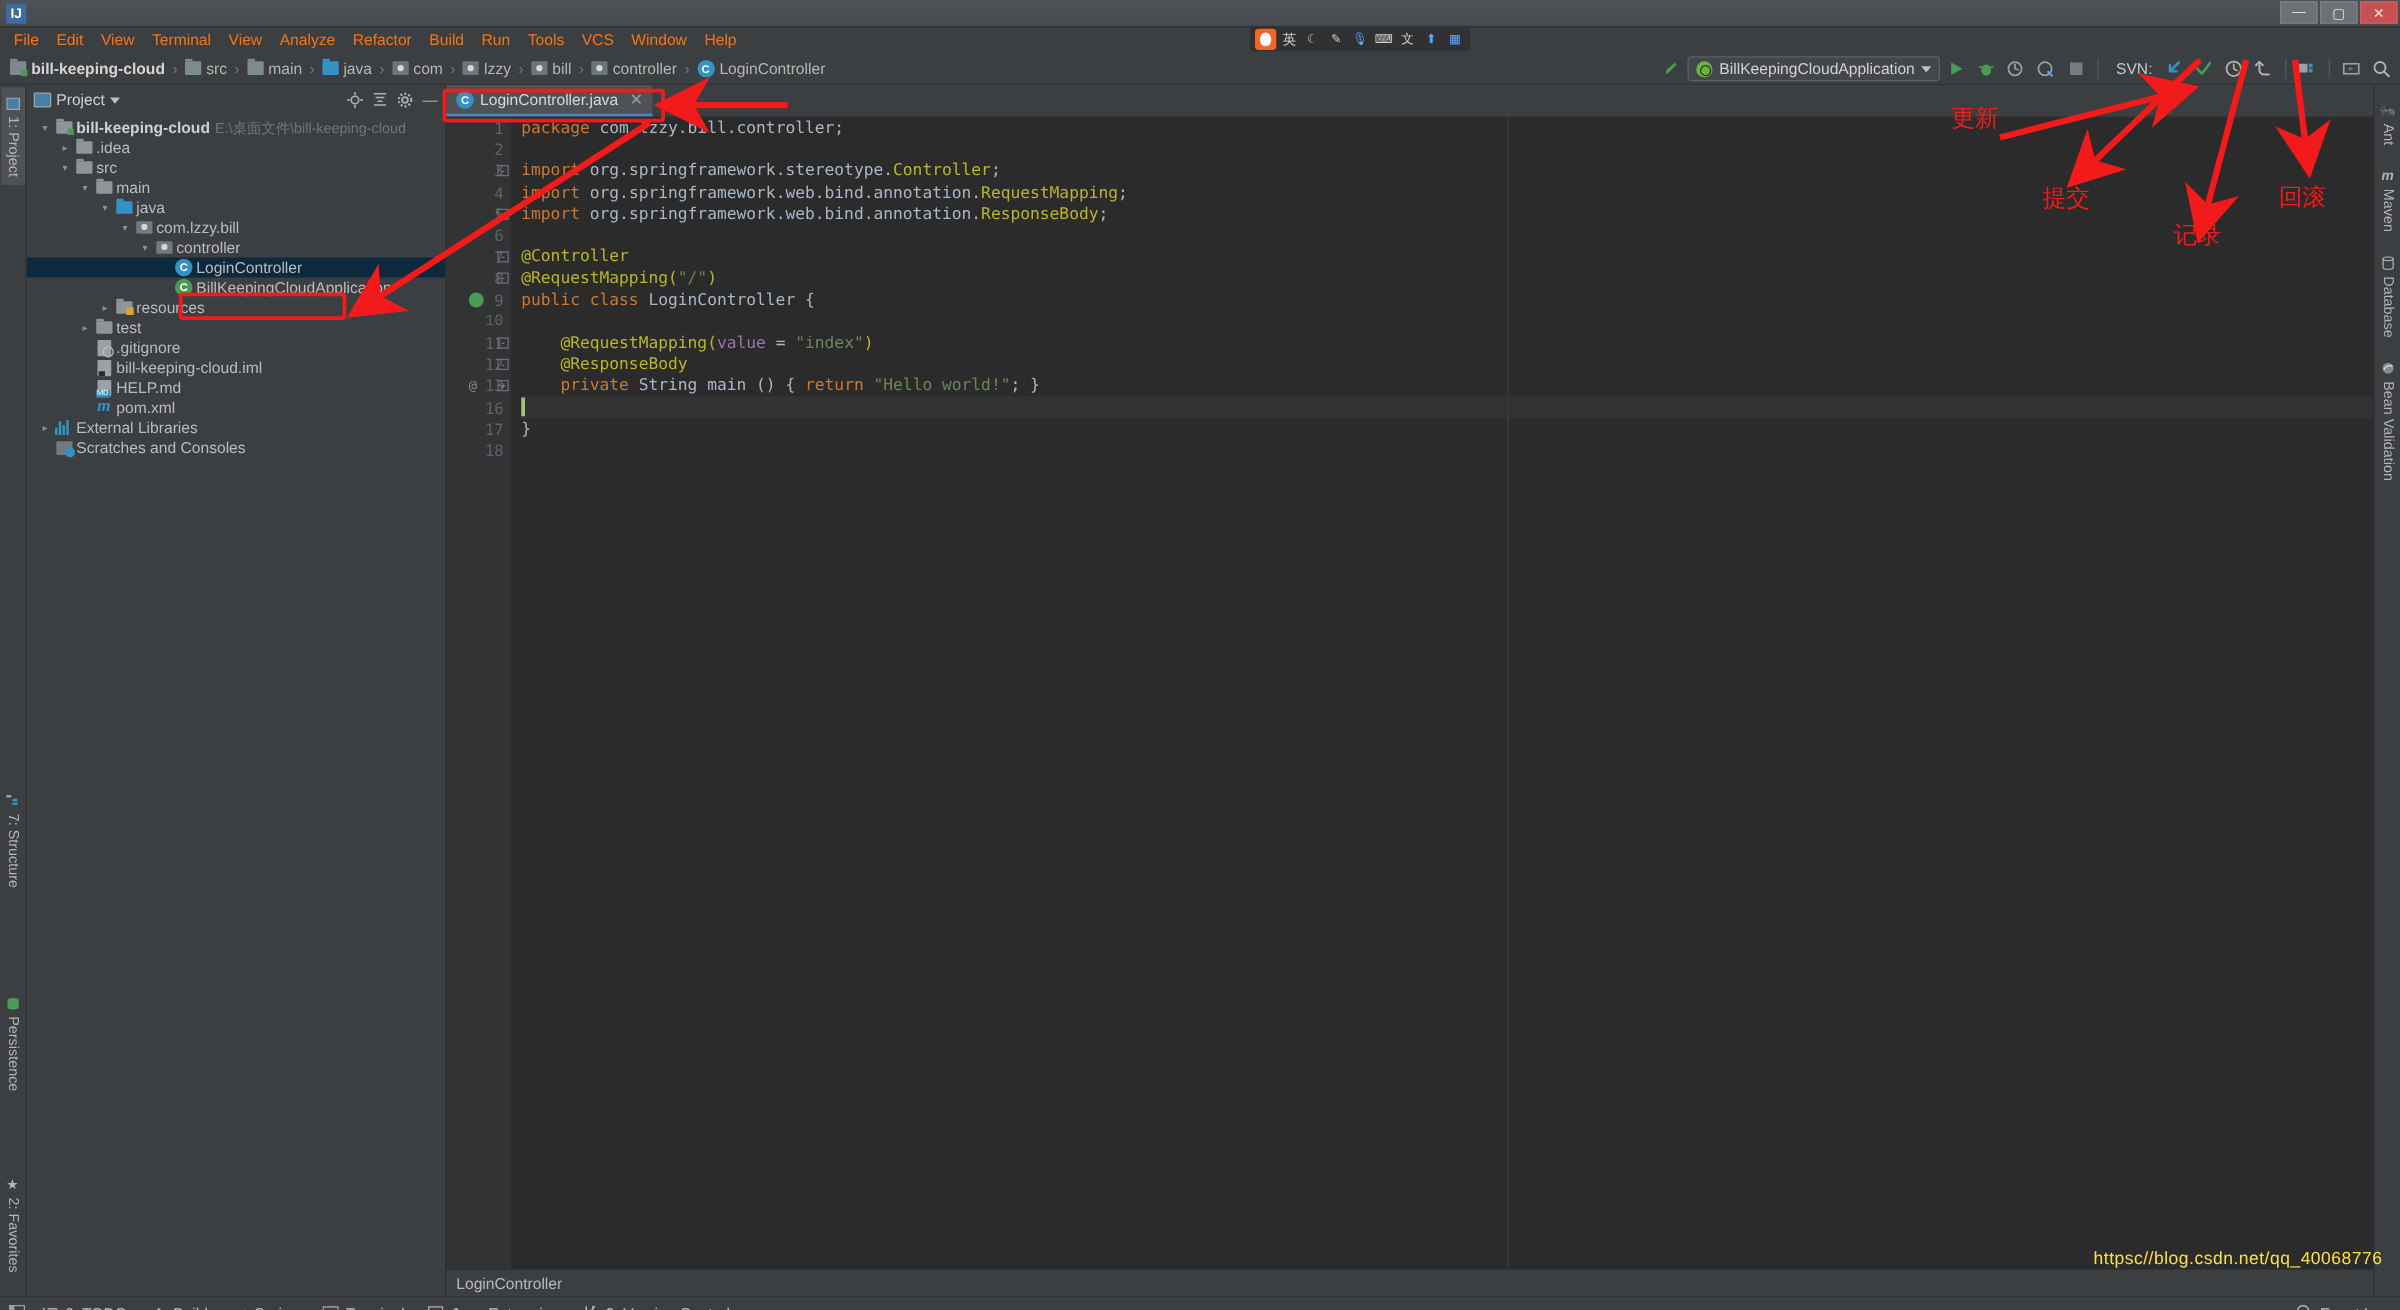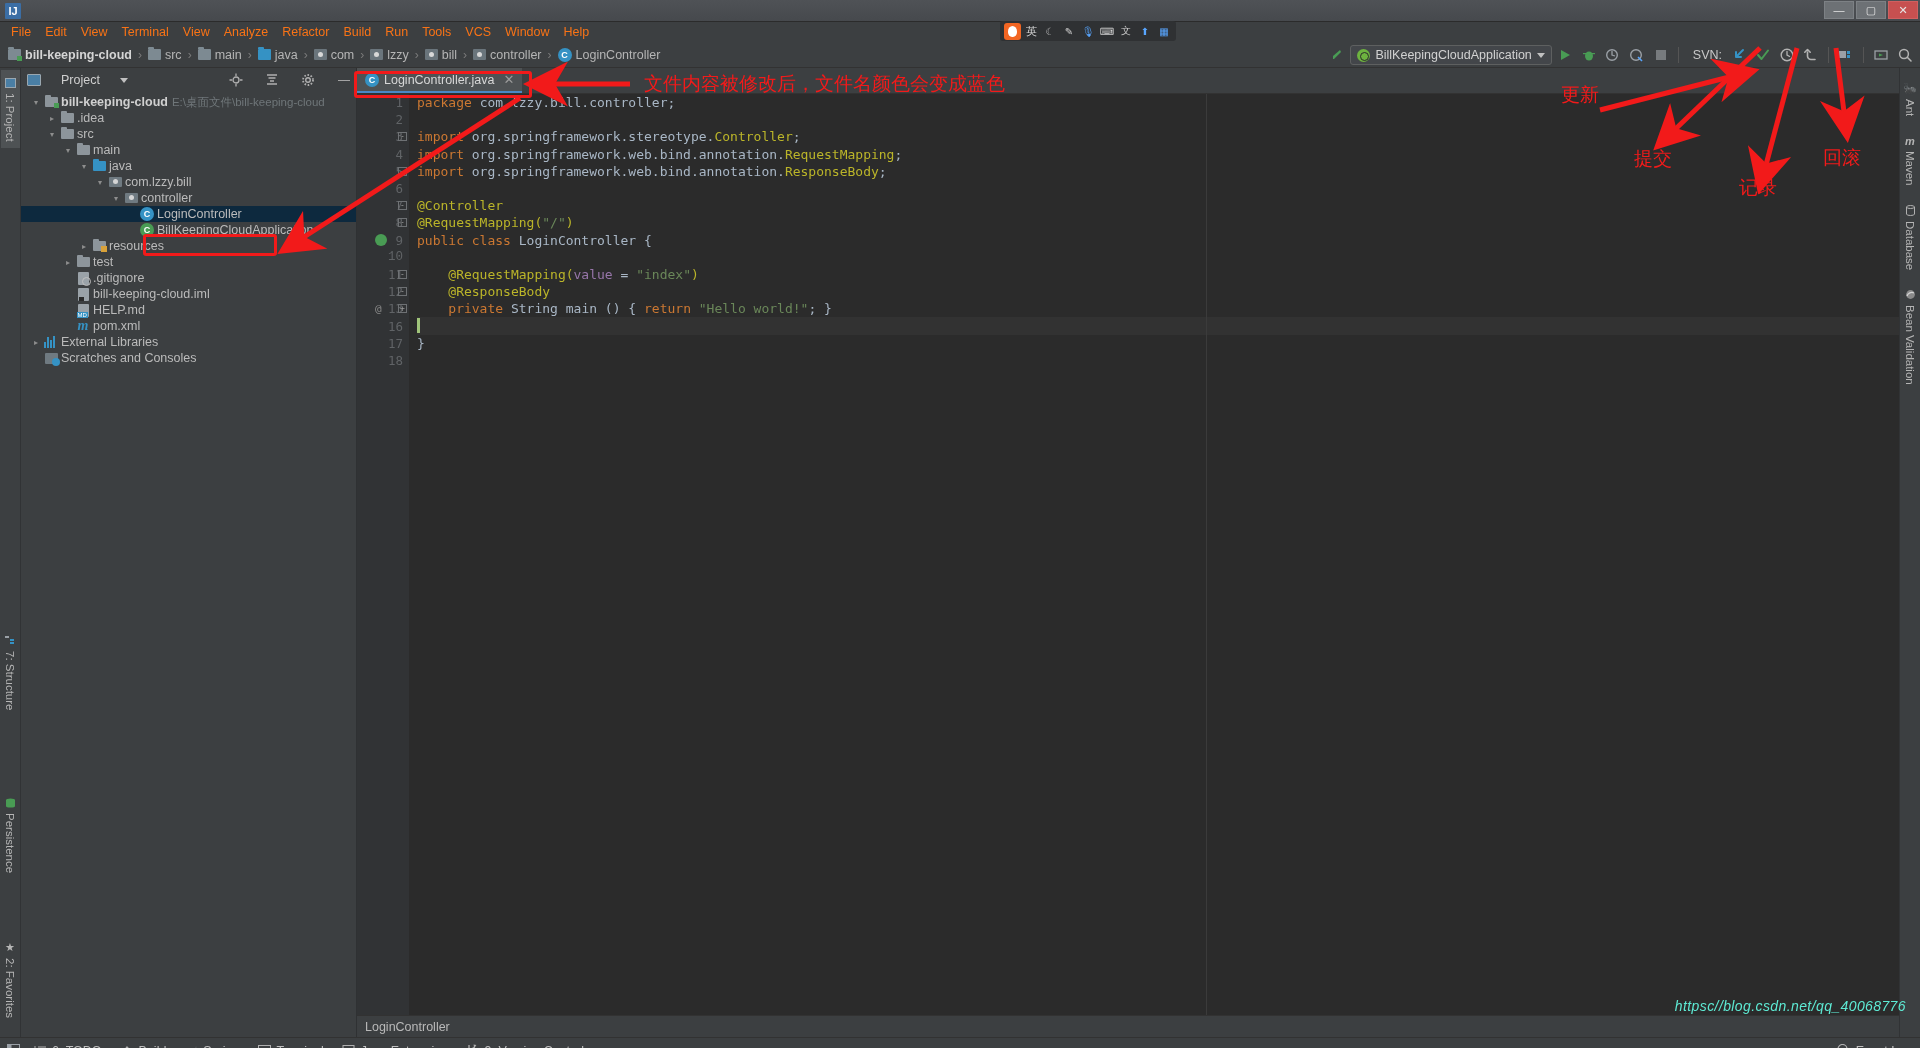--- a/index.html
+++ b/index.html
@@ -163,21 +163,21 @@
   }
 
   
   #project-panel {
     width: 336px; background: #3c3f41; flex: none;
     display: flex; flex-direction: column;
     border-right: 1px solid #2f3133;
   }
   #pp-header {
     height: 24px; display: flex; align-items: center;
-    padding: 0 4px 0 6px; gap: 20px;
+    padding: 0 4px 0 6px; gap: 4px;
   }
   #pp-header .pp-title { font-size: 12.5px; color: #cfcfcf; }
   #pp-header .pp-icon {
     width: 14px; height: 12px; border: 1.5px solid #9aa7b0;
     background: #4a7fa5; border-radius: 1px;
   }
   #pp-header .sp { flex: 1; }
   .hicon { width: 16px; height: 16px; display: flex; align-items: center;
            justify-content: center; color: #b0b0b0; font-size: 12px; }
 
@@ -265,23 +265,22 @@
   }
   .sb-item { display: flex; align-items: center; gap: 5px; padding: 0 9px;
              font-size: 12.5px; color: #c0c0c0; }
   .sb-ic { width: 14px; height: 14px; display: flex; align-items: center;
            justify-content: center; font-size: 11px; color: #b0b0b0; }
   #sb-right { position: absolute; right: 8px; display: flex; align-items: center; gap: 6px; }
 
   
   #watermark {
     position: absolute; right: 14px; bottom: 34px;
-    font-size: 14px; color: #5eead4; letter-spacing: 0.4px;
+    font-size: 14px; color: #fde047; letter-spacing: 0.4px;
     font-family: "Liberation Sans", sans-serif;
-    font-style: italic;
   }
 
   
   #anno { position: absolute; left: 0; top: 0; width: 1920px; height: 1048px;
           pointer-events: none; }
   .anno-text {
     position: absolute; color: #f21a1a; font-size: 19px;
     font-family: "DejaVu Sans", sans-serif; white-space: nowrap;
   }
   .anno-box {
@@ -870,20 +869,19 @@
     <line x1="1760" y1="48" x2="1664" y2="140" stroke="#f21a1a" stroke-width="5" marker-end="url(#ah)"></line>
 
     <line x1="1797" y1="48" x2="1762" y2="180" stroke="#f21a1a" stroke-width="5" marker-end="url(#ah)"></line>
 
     <line x1="1836" y1="48" x2="1846" y2="128" stroke="#f21a1a" stroke-width="5" marker-end="url(#ah)"></line>
   </svg>
 
   <div class="anno-box" style="left:354px;top:71px;width:178px;height:27px;"></div>
   <div class="anno-box" style="left:143px;top:234px;width:134px;height:22px;"></div>
 
-  <div class="anno-text" style="left:644px;top:71px;">文件内容被修改后，文件名颜色会变成蓝色</div>
   <div class="anno-text" style="left:1561px;top:82px;">更新</div>
   <div class="anno-text" style="left:1634px;top:146px;">提交</div>
   <div class="anno-text" style="left:1739px;top:175px;">记录</div>
   <div class="anno-text" style="left:1823px;top:145px;">回滚</div>
 </div>
 
 <div id="watermark">httpsc//blog.csdn.net/qq_40068776</div>
 
 </body></html>

